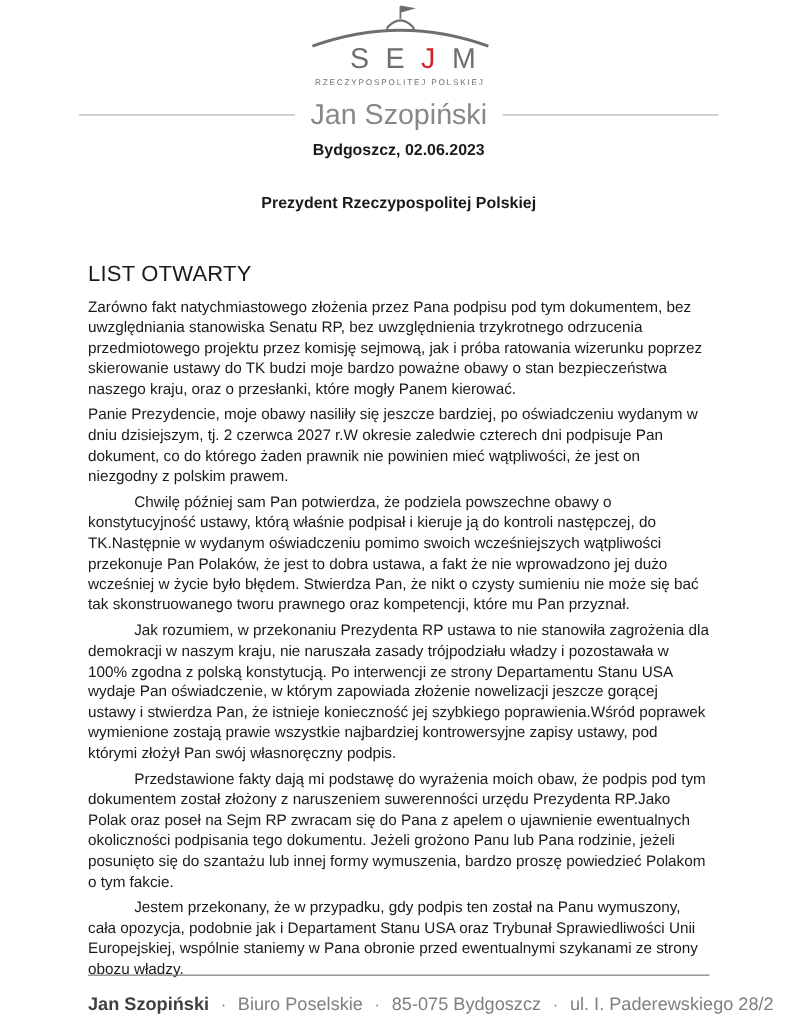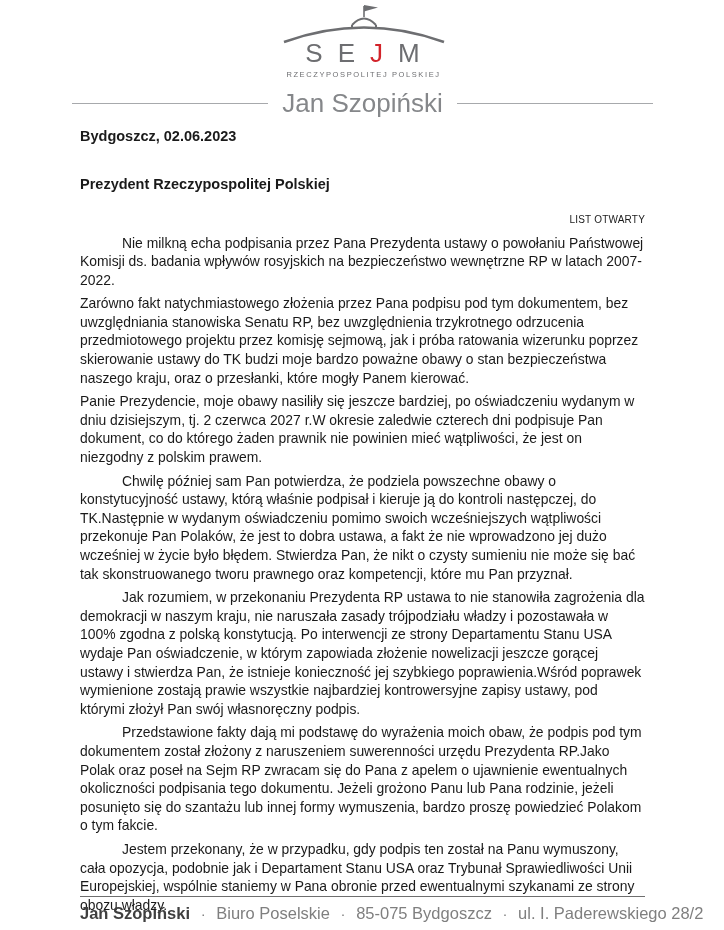--- a/index.html
+++ b/index.html
@@ -12,63 +12,63 @@
     overflow:hidden;
     box-sizing:border-box;
     padding:4px 79px 0 80px;
   }
   
   .letterhead{text-align:center;}
   .logo-block{display:inline-block;line-height:1;}
   .dome-svg{display:block;margin:0 auto -4px auto;}
   .sejm-word{
     font-size:26px;letter-spacing:15px;color:#6d6e71;
-    font-weight:500;margin-left:15px; 
+    font-weight:500;margin-left:15px;text-align:right; 
   }
   .sejm-word .red{color:#d2232a;}
   .sejm-sub{
     font-size:7.5px;letter-spacing:1.6px;color:#6d6e71;
     margin-top:5px;margin-left:2px;text-align:center;
   }
   .name-row{
     display:flex;align-items:center;justify-content:center;
     margin-top:7px;
   }
   .name-rule{flex:0 0 196px;height:0;border-top:1px solid #a7a9ac;}
   .header-name{
     font-size:26px;color:#85878a;font-weight:400;
     padding:0 14px;white-space:nowrap;
   }
   .date-line{
-    text-align:left;font-weight:bold;font-size:14.5px;
+    text-align:center;font-weight:bold;font-size:14.5px;
     margin-top:9px;
   }
   
   .addressee{
-    text-align:left;font-weight:bold;font-size:14.5px;
+    text-align:center;font-weight:bold;font-size:14.5px;
     margin-top:33px;line-height:1;
   }
   .addressee-line2{margin-top:13px;}
   
   .letter-title{
-    text-align:right;font-size:10px;margin-top:22px;
+    text-align:left;font-size:20px;margin-top:45px;
     letter-spacing:.2px;
   }
   .body-text{margin-top:9px;}
   .body-text p{
     margin:0 0 5px 0;
     font-size:13.9px;line-height:18.6px;
     text-align:left;
   }
   .body-text p.indent{text-indent:42px;}
   
   .letter-footer{
     position:absolute;left:80px;right:79px;bottom:7px;
     border-top:1px solid #6e6e6e;
-    padding-top:7px;
+    padding-top:17px;
     font-size:16.5px;color:#7f7f7f;
     white-space:nowrap;
   }
   .footer-name{font-weight:bold;color:#3f3f3f;}
   .footer-sep{color:#7f7f7f;padding:0 6px;font-size:15px;}
 </style>
 </head>
 <body>
 
 <div class="page">
@@ -100,21 +100,20 @@
     <div class="date-line">Bydgoszcz, 02.06.2023</div>
   </div>
 
   <div class="addressee">
     <div class="addressee-line1">Prezydent Rzeczypospolitej Polskiej</div>
   </div>
 
   <div class="letter-title">LIST OTWARTY</div>
 
   <div class="body-text">
-    <p class="indent">Nie milkną echa podpisania przez Pana Prezydenta ustawy o powołaniu Państwowej Komisji ds. badania wpływów rosyjskich na bezpieczeństwo wewnętrzne RP w latach 2007-2022.</p>
     <p>Zarówno fakt natychmiastowego złożenia przez Pana podpisu pod tym dokumentem, bez uwzględniania stanowiska Senatu RP, bez uwzględnienia trzykrotnego odrzucenia przedmiotowego projektu przez komisję sejmową, jak i próba ratowania wizerunku poprzez skierowanie ustawy do TK budzi moje bardzo poważne obawy o stan bezpieczeństwa naszego kraju, oraz o przesłanki, które mogły Panem kierować.</p>
     <p>Panie Prezydencie, moje obawy nasiliły się jeszcze bardziej, po oświadczeniu wydanym w  dniu dzisiejszym, tj. 2 czerwca 2027 r.W okresie zaledwie czterech dni podpisuje Pan dokument, co do którego żaden prawnik nie powinien mieć wątpliwości, że jest on niezgodny z polskim prawem.</p>
     <p class="indent">Chwilę później sam Pan potwierdza, że podziela powszechne obawy o konstytucyjność ustawy, którą właśnie podpisał i kieruje ją do kontroli następczej, do TK.Następnie w wydanym oświadczeniu  pomimo swoich wcześniejszych wątpliwości przekonuje Pan Polaków, że jest to dobra ustawa, a fakt że nie wprowadzono jej dużo wcześniej w życie było błędem. Stwierdza Pan, że nikt o czysty sumieniu nie może się bać tak skonstruowanego tworu prawnego oraz kompetencji, które mu Pan przyznał.</p>
     <p class="indent">Jak rozumiem, w przekonaniu Prezydenta RP ustawa to nie stanowiła zagrożenia dla demokracji w naszym kraju, nie naruszała zasady trójpodziału władzy i pozostawała w 100% zgodna z polską konstytucją. Po interwencji ze strony Departamentu Stanu USA wydaje Pan oświadczenie, w którym zapowiada złożenie nowelizacji jeszcze gorącej ustawy i stwierdza Pan, że istnieje konieczność jej szybkiego poprawienia.Wśród poprawek wymienione zostają prawie wszystkie najbardziej kontrowersyjne zapisy ustawy, pod którymi złożył Pan swój własnoręczny podpis.</p>
     <p class="indent">Przedstawione fakty dają mi podstawę do wyrażenia moich obaw, że podpis pod tym dokumentem został złożony z naruszeniem suwerenności urzędu Prezydenta RP.Jako Polak oraz poseł na Sejm RP zwracam się do Pana z apelem o ujawnienie ewentualnych okoliczności podpisania tego dokumentu. Jeżeli grożono Panu lub Pana rodzinie, jeżeli posunięto się do szantażu lub innej formy wymuszenia, bardzo proszę powiedzieć Polakom o tym fakcie.</p>
     <p class="indent">Jestem przekonany, że w przypadku, gdy podpis ten został na Panu wymuszony, cała opozycja, podobnie jak i Departament Stanu USA oraz Trybunał Sprawiedliwości Unii Europejskiej, wspólnie staniemy w Pana obronie przed ewentualnymi szykanami ze strony obozu władzy.</p>
   </div>
 
   <div class="letter-footer">
     <span class="footer-name">Jan Szopiński</span>

